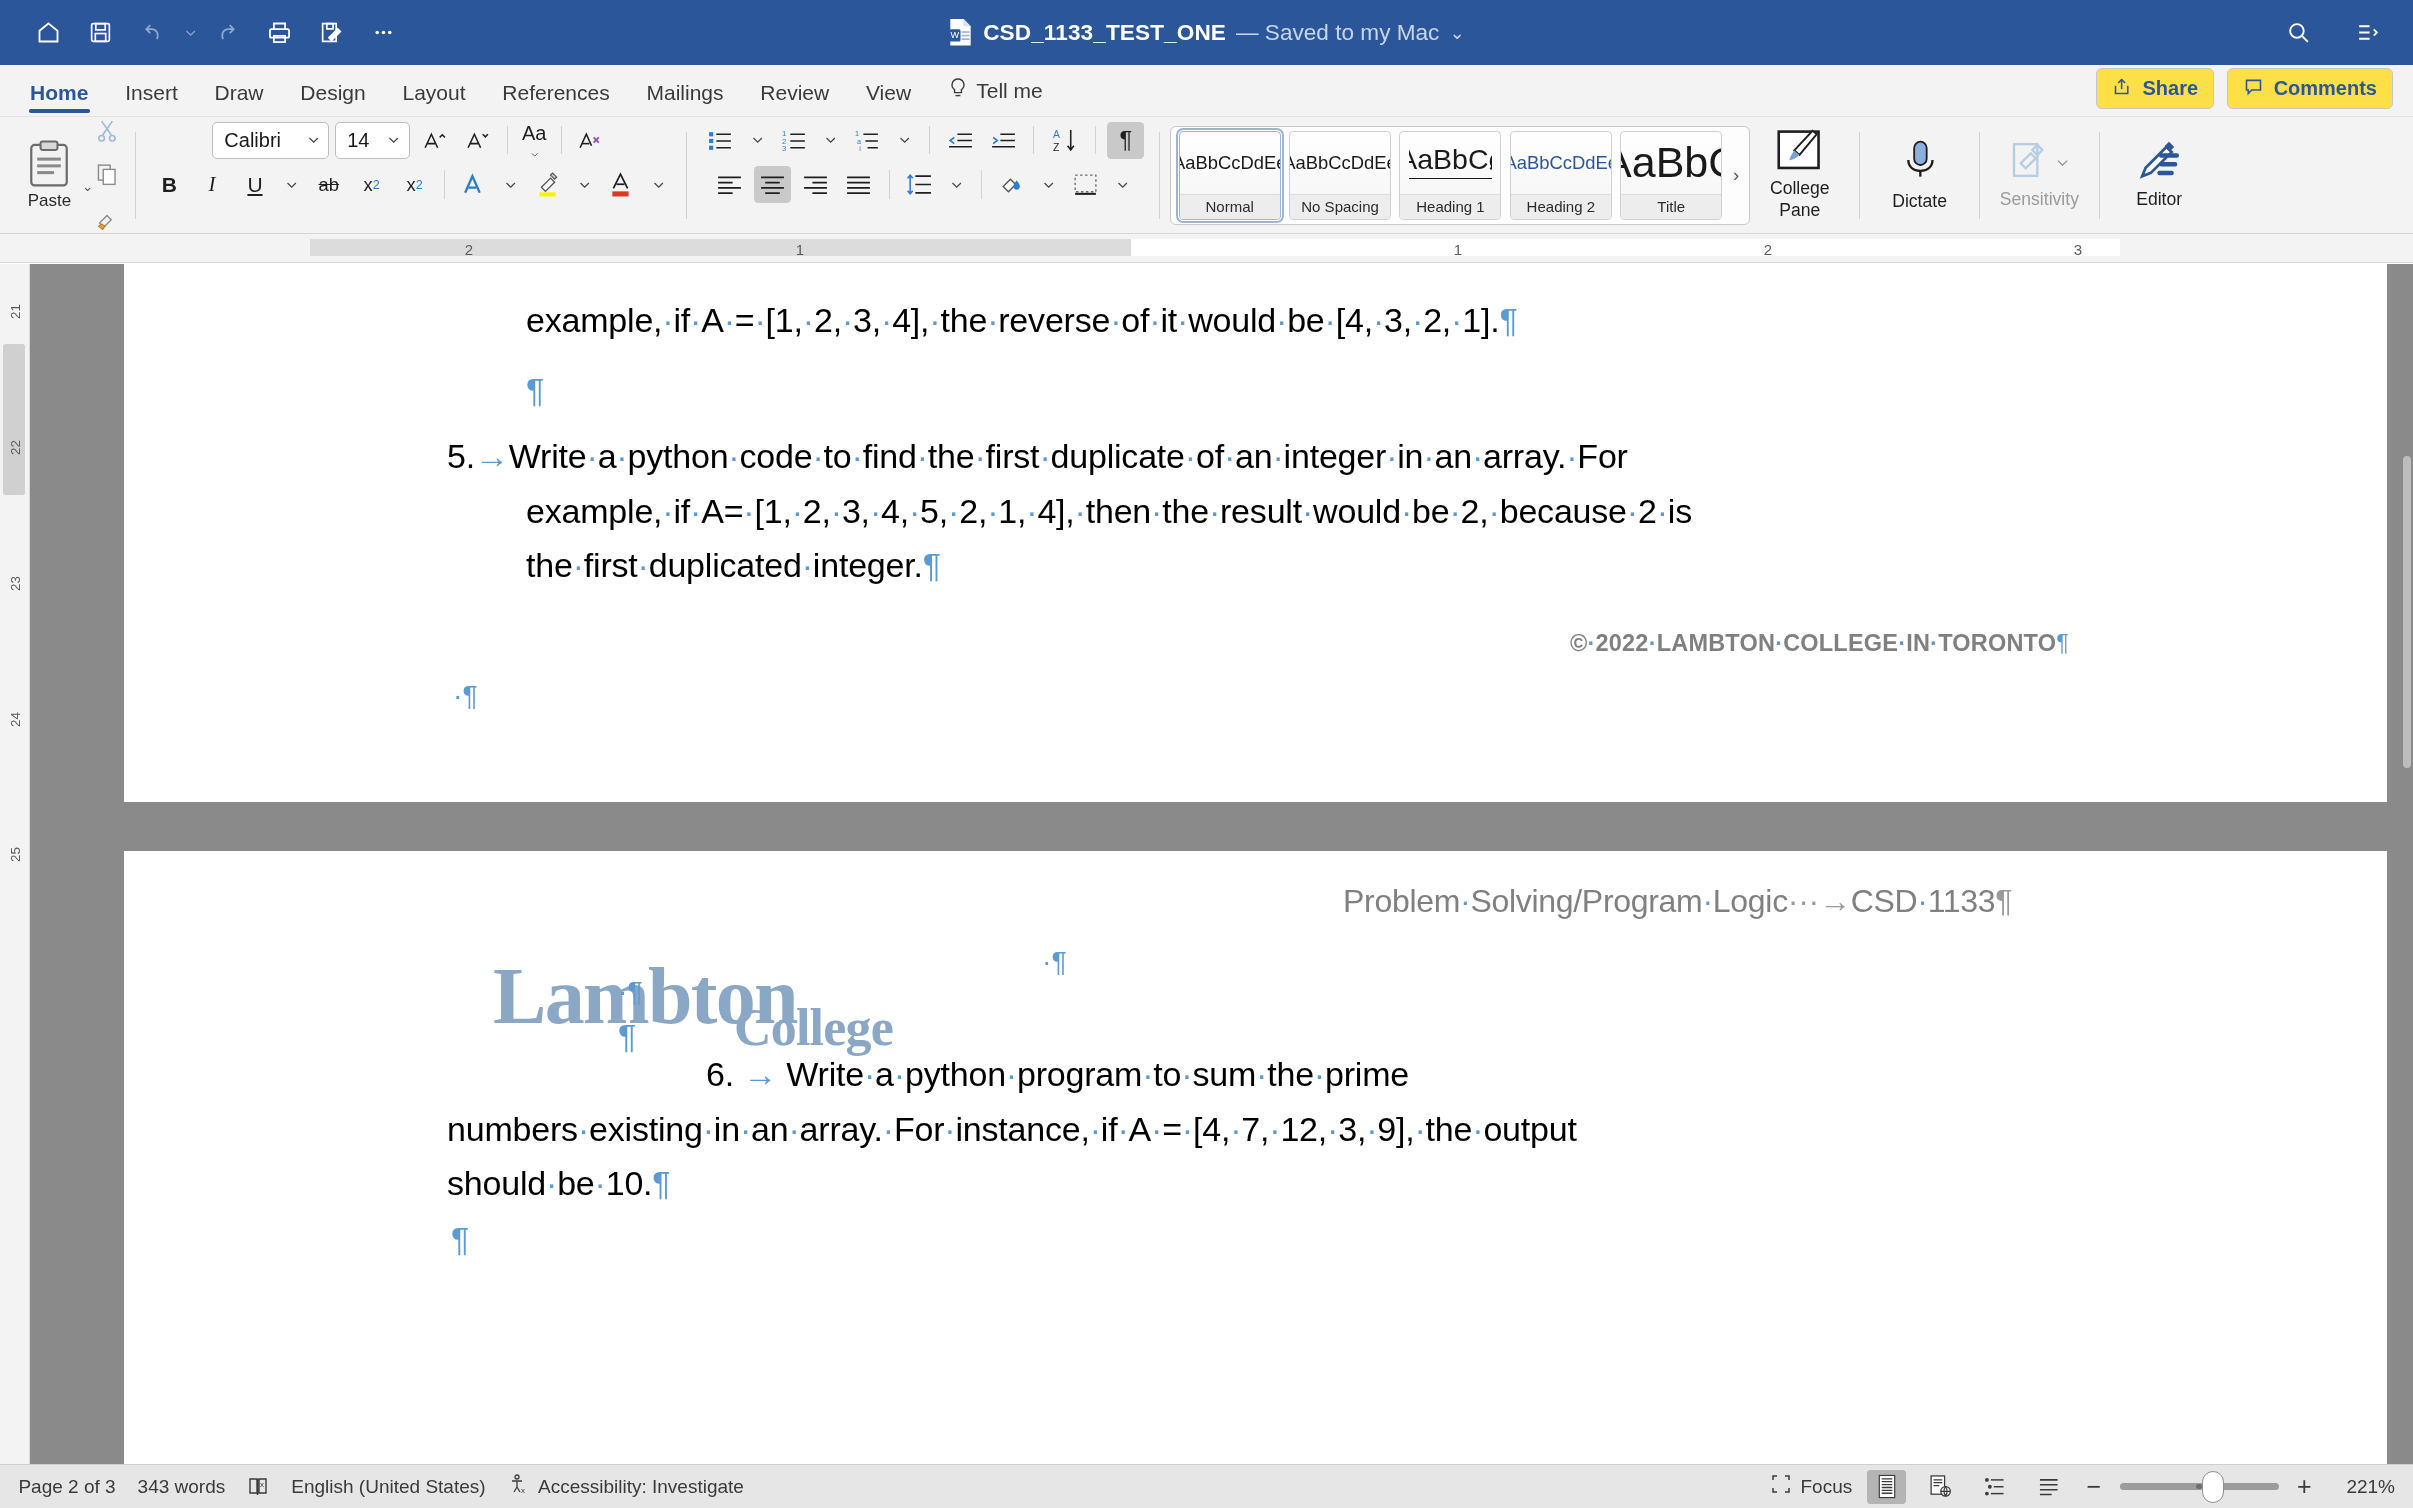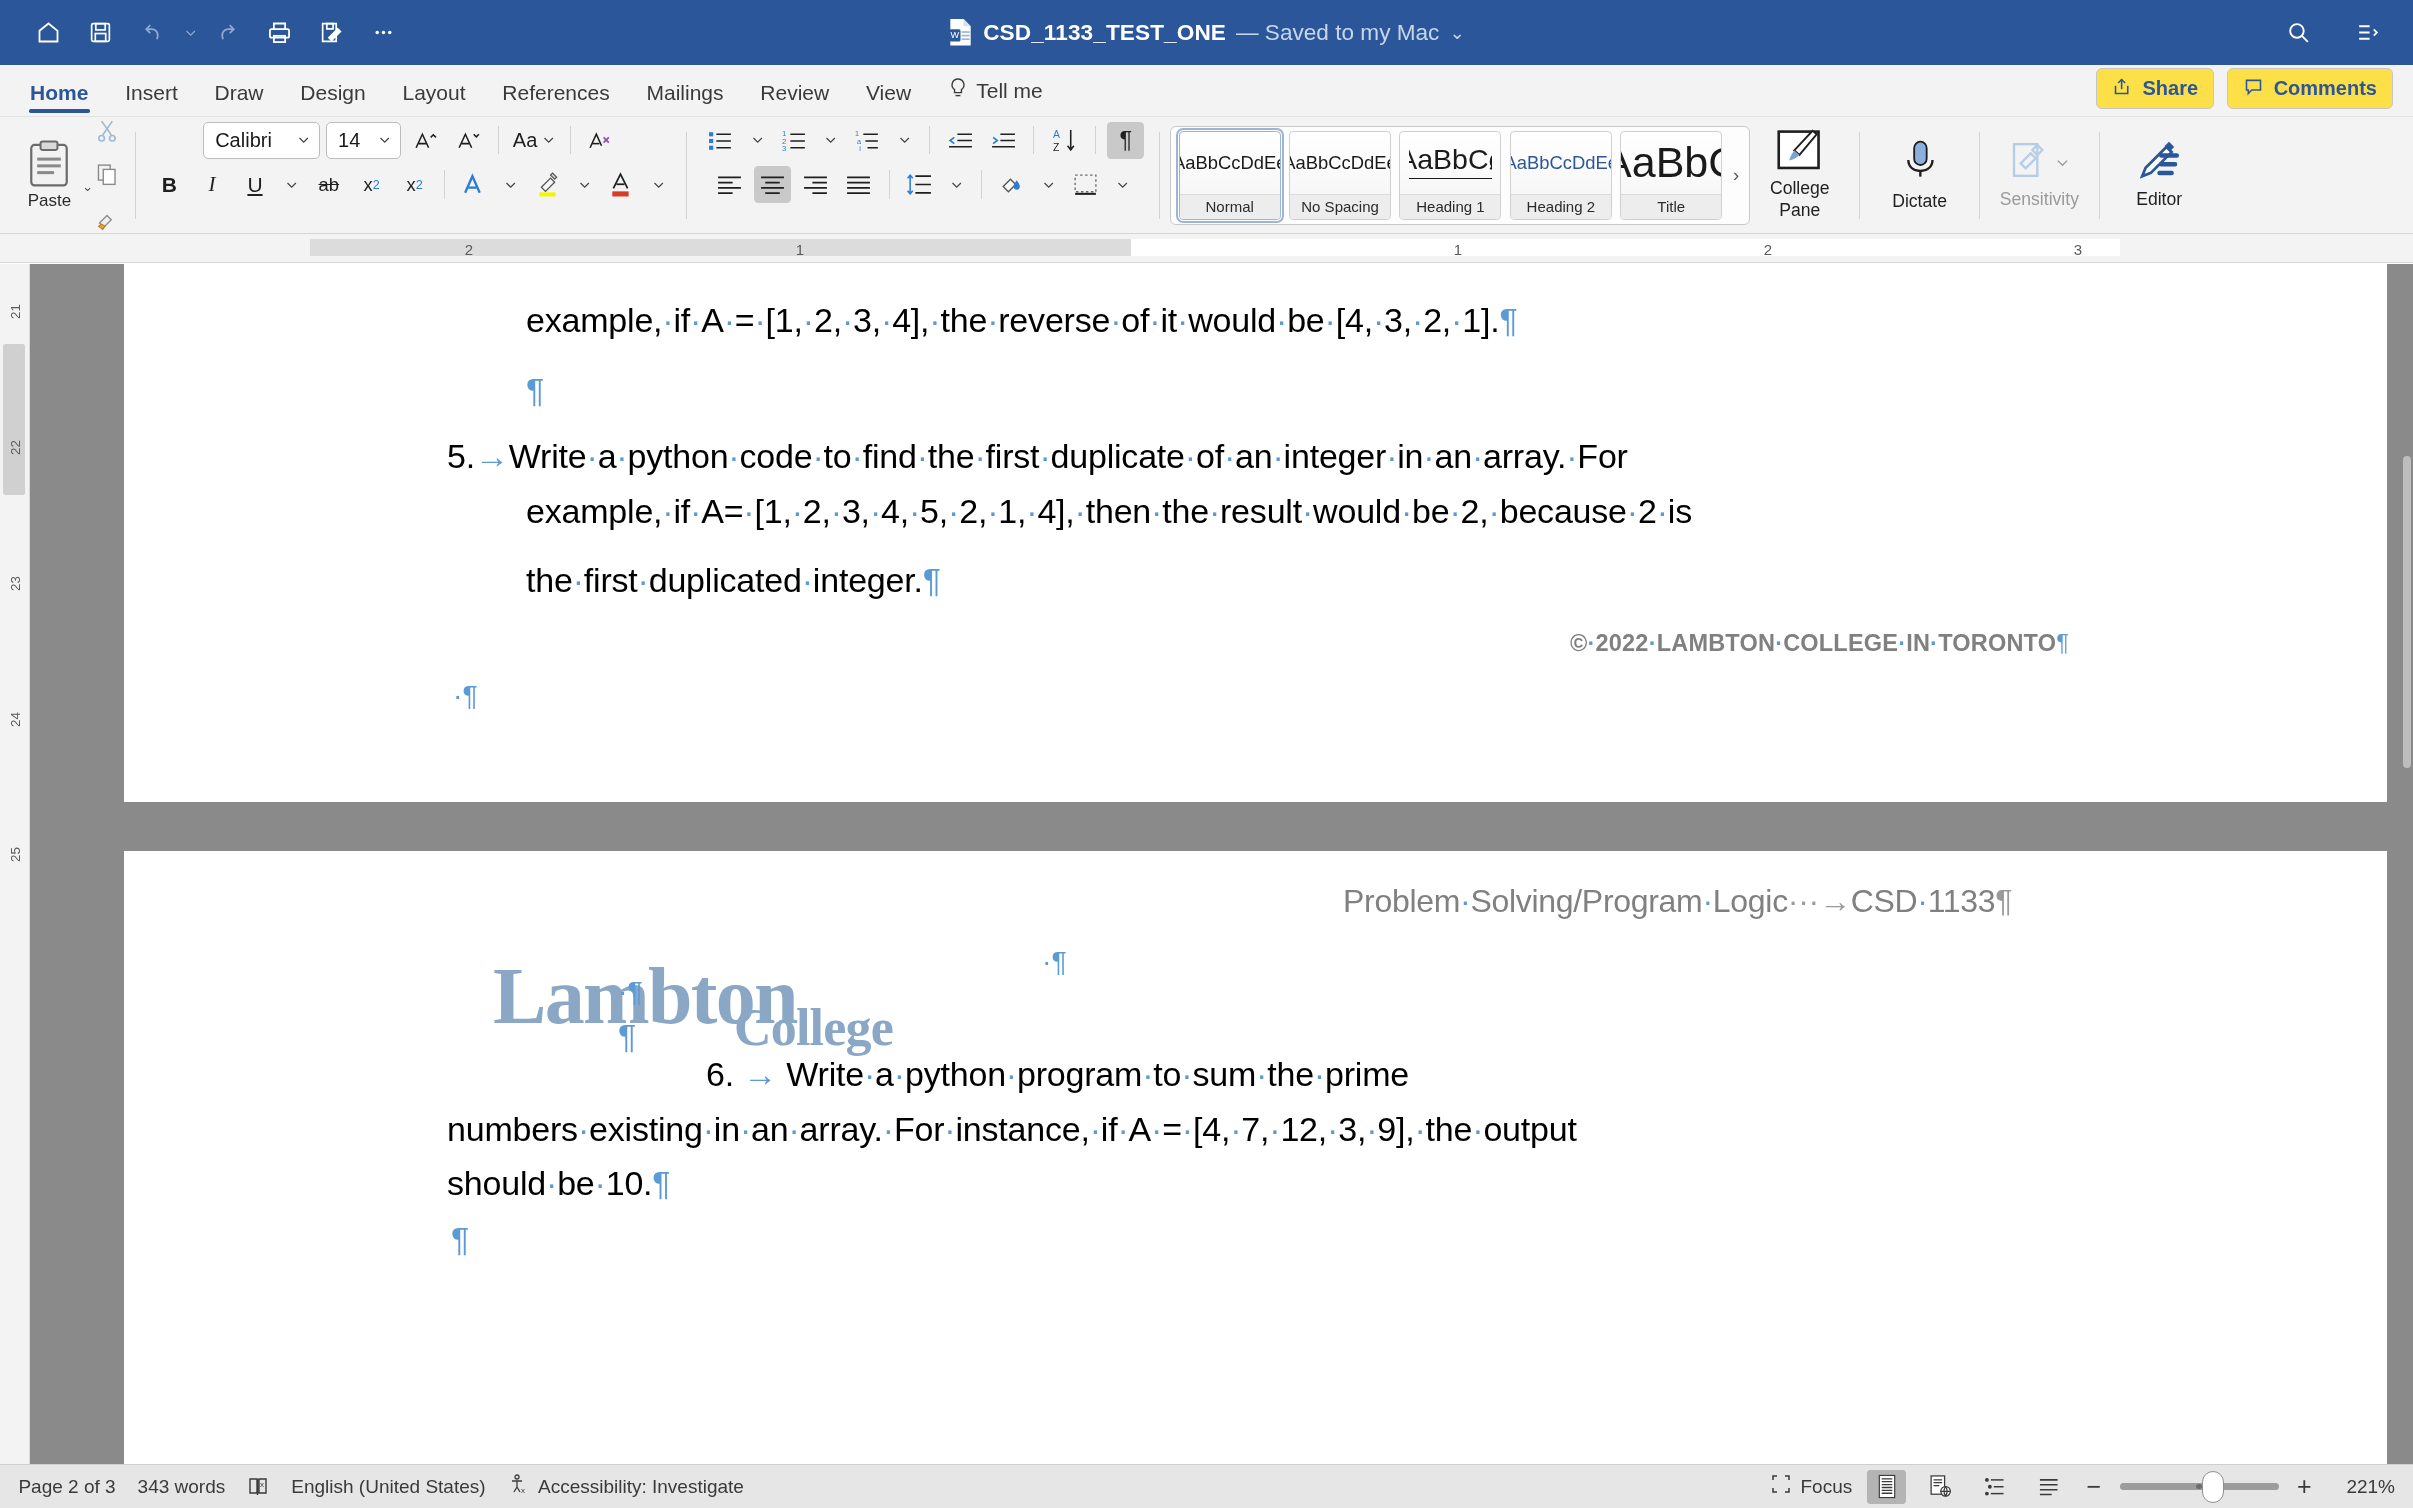--- a/index.html
+++ b/index.html
@@ -406,21 +406,21 @@
             <path d="M17 9l2.5-2.5L22 9"></path>
         </svg>
       </div>
       <div class="ic">
         <svg width="25" height="25" viewBox="0 0 24 24" fill="none" stroke="#1f1f1f" stroke-width="1.5">
           <path d="M3 19L9 6l6 13M5.4 15h7.2"></path>
             <path d="M17 6l2.5 2.5L22 6"></path>
         </svg>
       </div>
       <div class="vsep" style="height:28.5px;margin:0 5px;"></div>
-      <div class="ic" style="width:auto;padding:0 3.4px;gap:5px;">
+      <div class="ic" style="width:auto;padding:0 3.4px;gap:5px;flex-direction:column;">
         <span style="font-size:20px;">Aa</span>
         <svg width="13.4" height="13.4" viewBox="0 0 16 16" fill="none" stroke="#444" stroke-width="1.5">
             <path d="M3 6l5 5 5-5"></path>
           </svg>
       </div>
       <div class="vsep" style="height:28.5px;margin:0 5px;"></div>
       <div class="ic">
         <svg width="25" height="25" viewBox="0 0 24 24" fill="none" stroke="#1f1f1f" stroke-width="1.5">
           <path d="M2 19L8 6l5 11"></path>
             <path d="M4 15h7"></path>
@@ -728,21 +728,21 @@
       </div>
 
       <div class="doctext pilcrow-lone" style="position:absolute;left:402px;top:107px;">¶</div>
 
       <div class="doctext body-line" style="position:absolute;left:323px;top:174px;">
         <span>5.</span><span class="mark">→</span><span>Write<span class="dot">·</span>a<span class="dot">·</span>python<span class="dot">·</span>code<span class="dot">·</span>to<span class="dot">·</span>find<span class="dot">·</span>the<span class="dot">·</span>first<span class="dot">·</span>duplicate<span class="dot">·</span>of<span class="dot">·</span>an<span class="dot">·</span>integer<span class="dot">·</span>in<span class="dot">·</span>an<span class="dot">·</span>array.<span class="dot">·</span>For</span>
       </div>
       <div class="doctext body-line" style="position:absolute;left:402px;top:229px;">
         <span>example,<span class="dot">·</span>if<span class="dot">·</span>A=<span class="dot">·</span>[1,<span class="dot">·</span>2,<span class="dot">·</span>3,<span class="dot">·</span>4,<span class="dot">·</span>5,<span class="dot">·</span>2,<span class="dot">·</span>1,<span class="dot">·</span>4],<span class="dot">·</span>then<span class="dot">·</span>the<span class="dot">·</span>result<span class="dot">·</span>would<span class="dot">·</span>be<span class="dot">·</span>2,<span class="dot">·</span>because<span class="dot">·</span>2<span class="dot">·</span>is</span>
       </div>
-      <div class="doctext body-line" style="position:absolute;left:402px;top:298px;">
+      <div class="doctext body-line" style="position:absolute;left:402px;top:283px;">
         <span>the<span class="dot">·</span>first<span class="dot">·</span>duplicated<span class="dot">·</span>integer.</span><span class="mark">¶</span>
       </div>
 
       <div class="doctext footer-cr" style="position:absolute;left:1446px;top:366px;">
         <span>©<span class="dot">·</span>2022<span class="dot">·</span>LAMBTON<span class="dot">·</span>COLLEGE<span class="dot">·</span>IN<span class="dot">·</span>TORONTO</span><span class="mark" style="font-weight:normal;">¶</span>
       </div>
 
       <div class="doctext" style="position:absolute;left:329px;top:415px;font-size:28.5px;">
         <span class="mark">·¶</span>
       </div>

